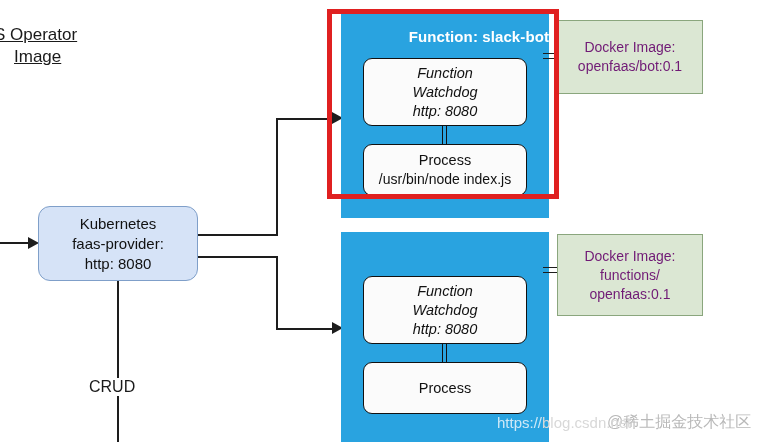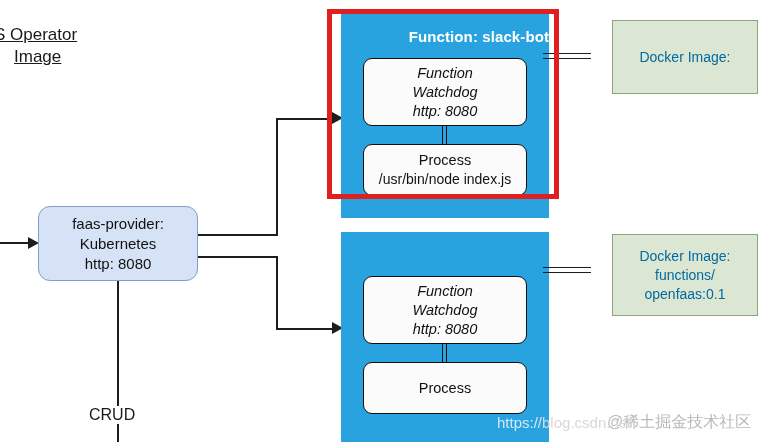--- a/index.html
+++ b/index.html
@@ -103,30 +103,30 @@
     width: 5px;
     height: 18px;
     border-left: 1.6px solid #111111;
     border-right: 1.6px solid #111111;
     box-sizing: border-box;
   }
 
   
   .docker-box {
     position: absolute;
-    left: 612px;
+    left: 557px;
     width: 146px;
     background: #dbe7d3;
     border: 1.3px solid #8aa67d;
     box-sizing: border-box;
     display: flex;
     flex-direction: column;
     align-items: center;
     justify-content: center;
-    color: #0369a1;
+    color: #701a75;
     font-size: 14px;
     line-height: 19px;
     text-align: center;
   }
   #docker-slackbot     { top: 20px;  height: 74px; }
   #docker-imagemagick  { top: 234px; height: 82px; }
 
   
   #red-highlight {
     position: absolute;
@@ -166,21 +166,20 @@
     box-sizing: border-box;
   }
 
   .edge-label {
     position: absolute;
     color: #1a1a1a;
     font-size: 16px;
     background: #ffffff;
     padding: 0 3px;
     white-space: nowrap;
-    margin-top: 28px;
   }
 
   
   #wm-url {
     position: absolute;
     left: 497px;
     top: 414px;
     font-size: 15px;
     color: #d8d8d8;
     white-space: nowrap;
@@ -200,22 +199,22 @@
 
 <div id="canvas">
 
   <div class="doc-title" id="title-line1">S Operator</div>
   <div class="doc-title" id="title-line2">Image</div>
 
   <div class="edge edge-h" style="left:0px; top:242px; width:32px;"></div>
   <div class="arrow-right" style="left:28px; top:237px;"></div>
 
   <div class="provider-node">
+    <span>Kubernetes</span>
     <span>faas-provider:</span>
-    <span>Kubernetes</span>
     <span>http: 8080</span>
   </div>
 
   <div class="edge edge-v" style="left:117px; top:281px; height:161px;"></div>
   <div class="edge-label" style="left:86px; top:378px;">CRUD</div>
 
   <div class="edge edge-h" style="left:198px; top:234px; width:80px;"></div>
   <div class="edge edge-v" style="left:276px; top:118px; height:117px;"></div>
   <div class="edge edge-h" style="left:276px; top:118px; width:62px;"></div>
   <div class="arrow-right" style="left:332px; top:112px;"></div>
@@ -255,20 +254,21 @@
     <div class="fn-inner process" id="im-process">
       <span>Process</span>
     </div>
   </div>
 
   <div class="dbl-link" style="left:543px; top:53px; width:48px;"></div>
   <div class="dbl-link" style="left:543px; top:267px; width:48px;"></div>
 
   <div class="docker-box" id="docker-slackbot">
     <span>Docker Image:</span>
+    <span>openfaas/bot:0.1</span>
   </div>
 
   <div class="docker-box" id="docker-imagemagick">
     <span>Docker Image:</span>
     <span>functions/</span>
     <span>openfaas:0.1</span>
   </div>
 
   <div id="red-highlight"></div>
 

